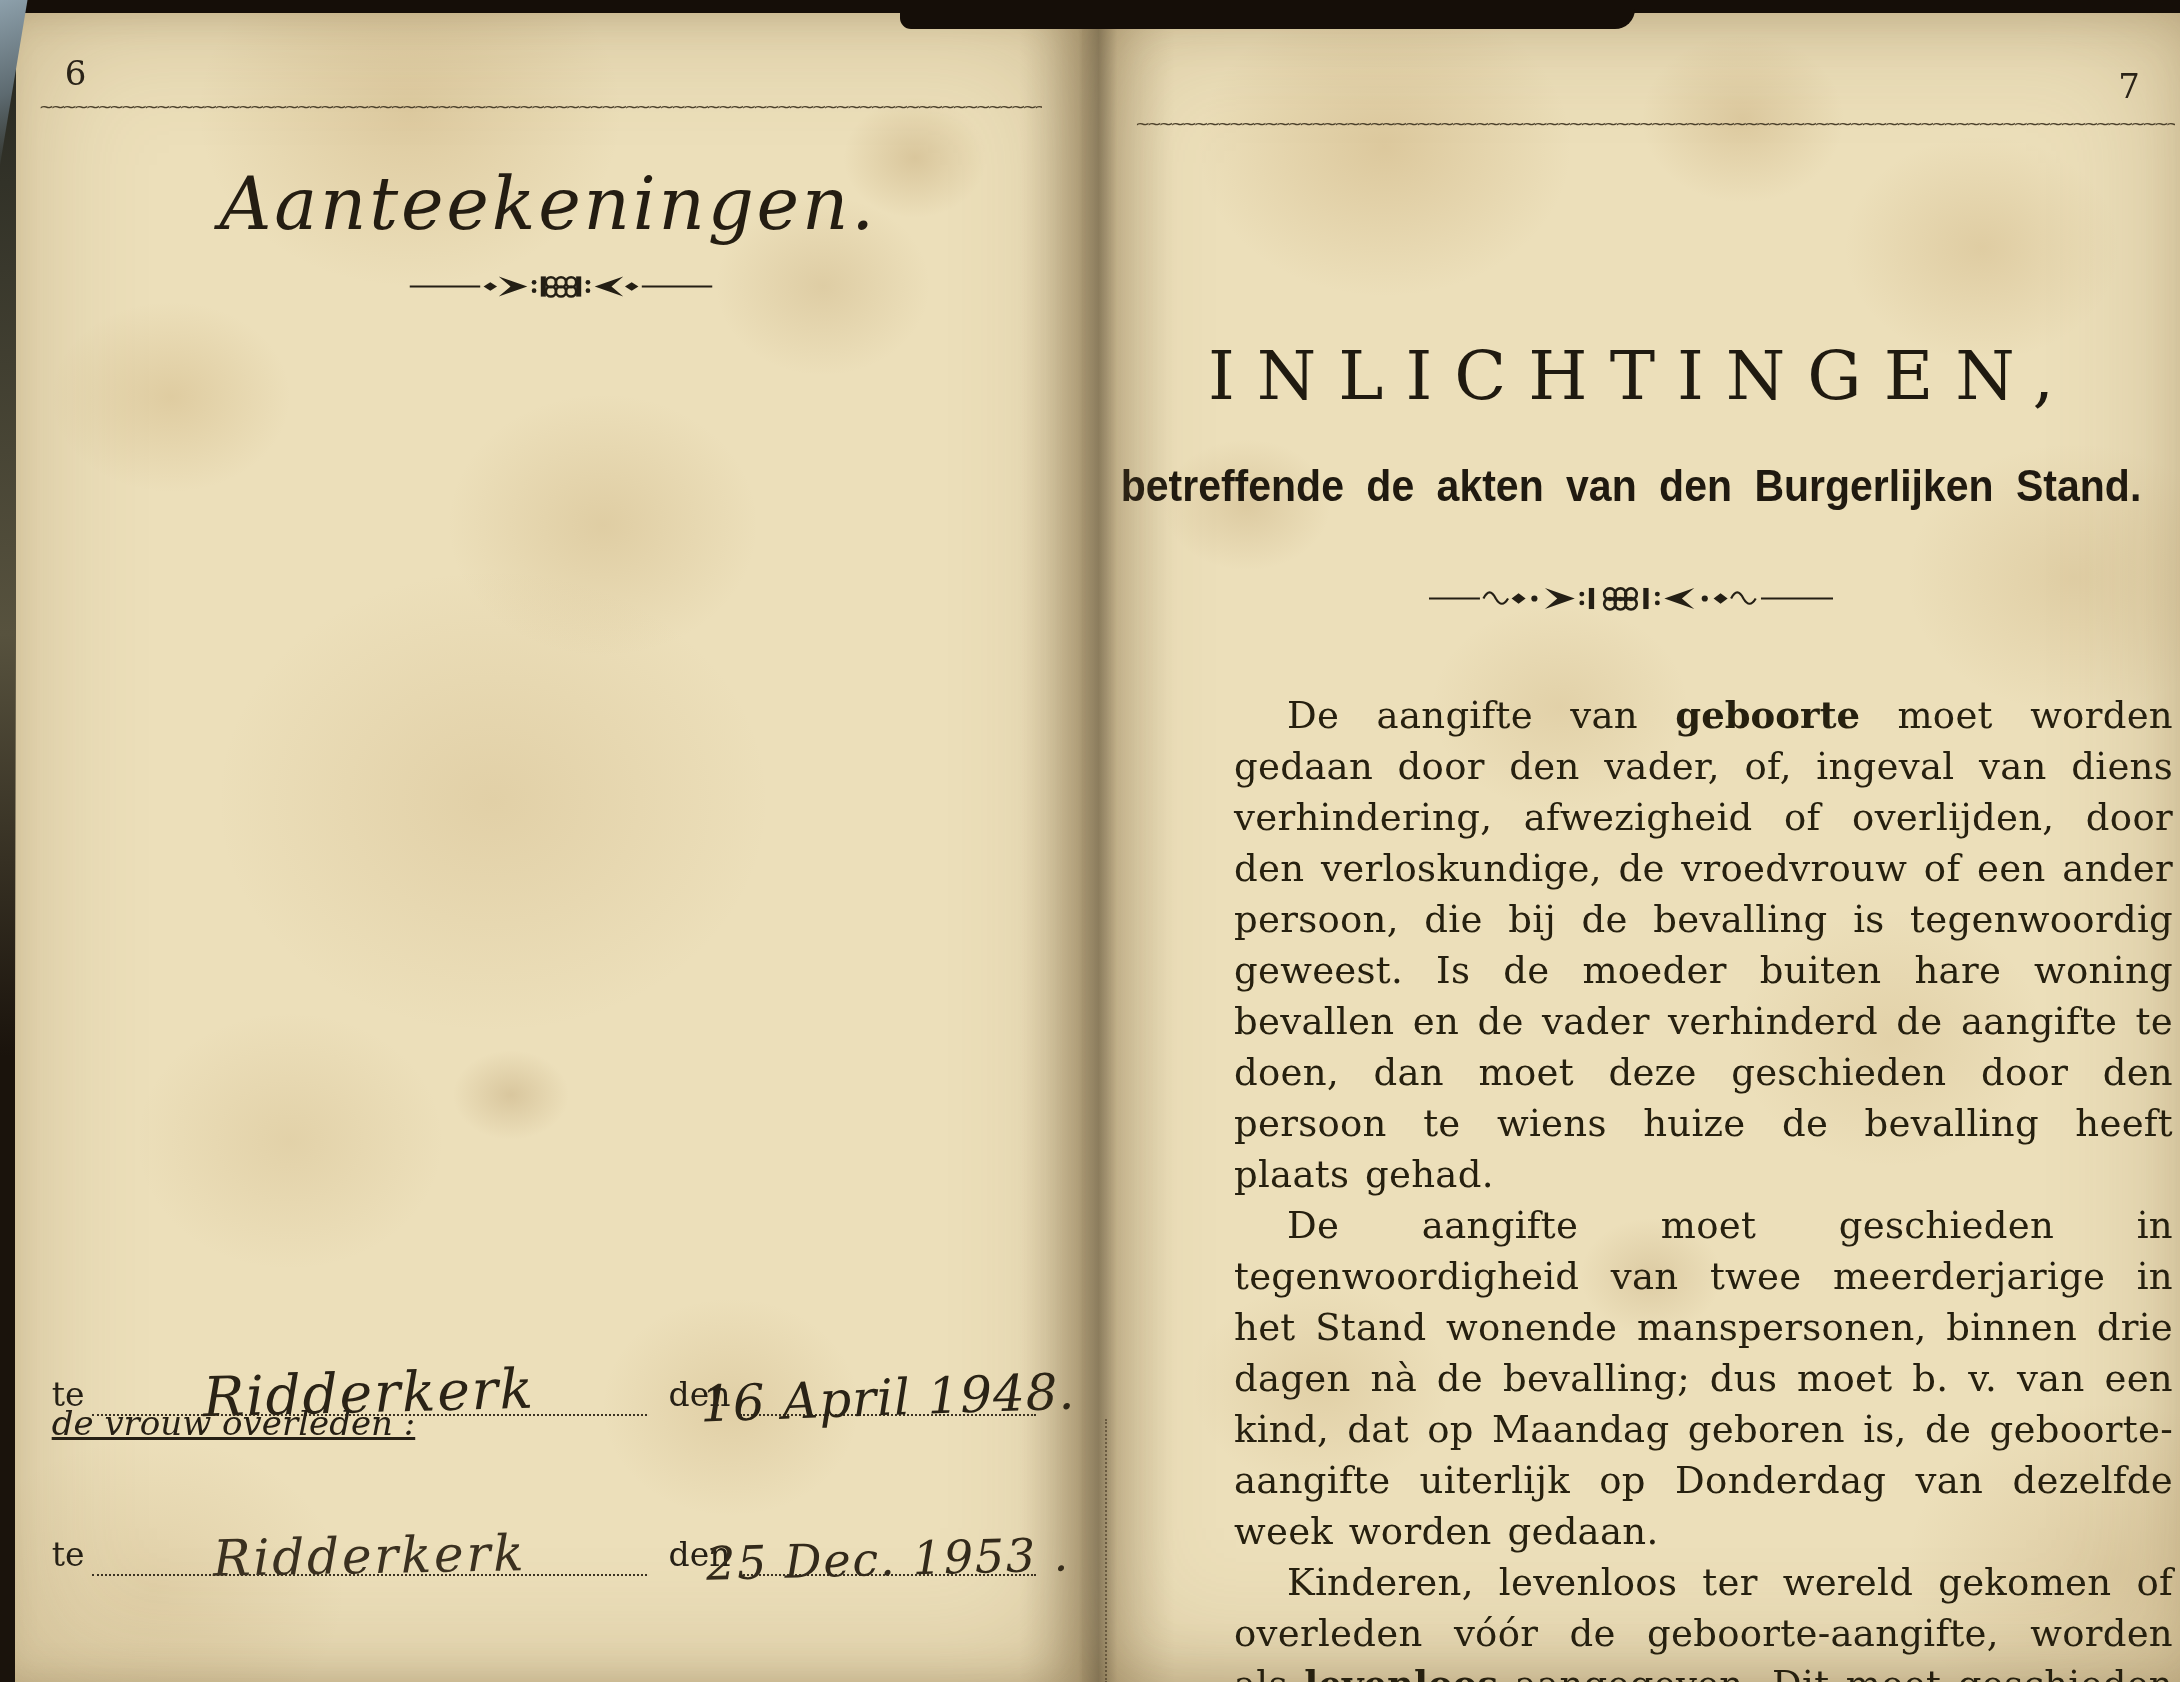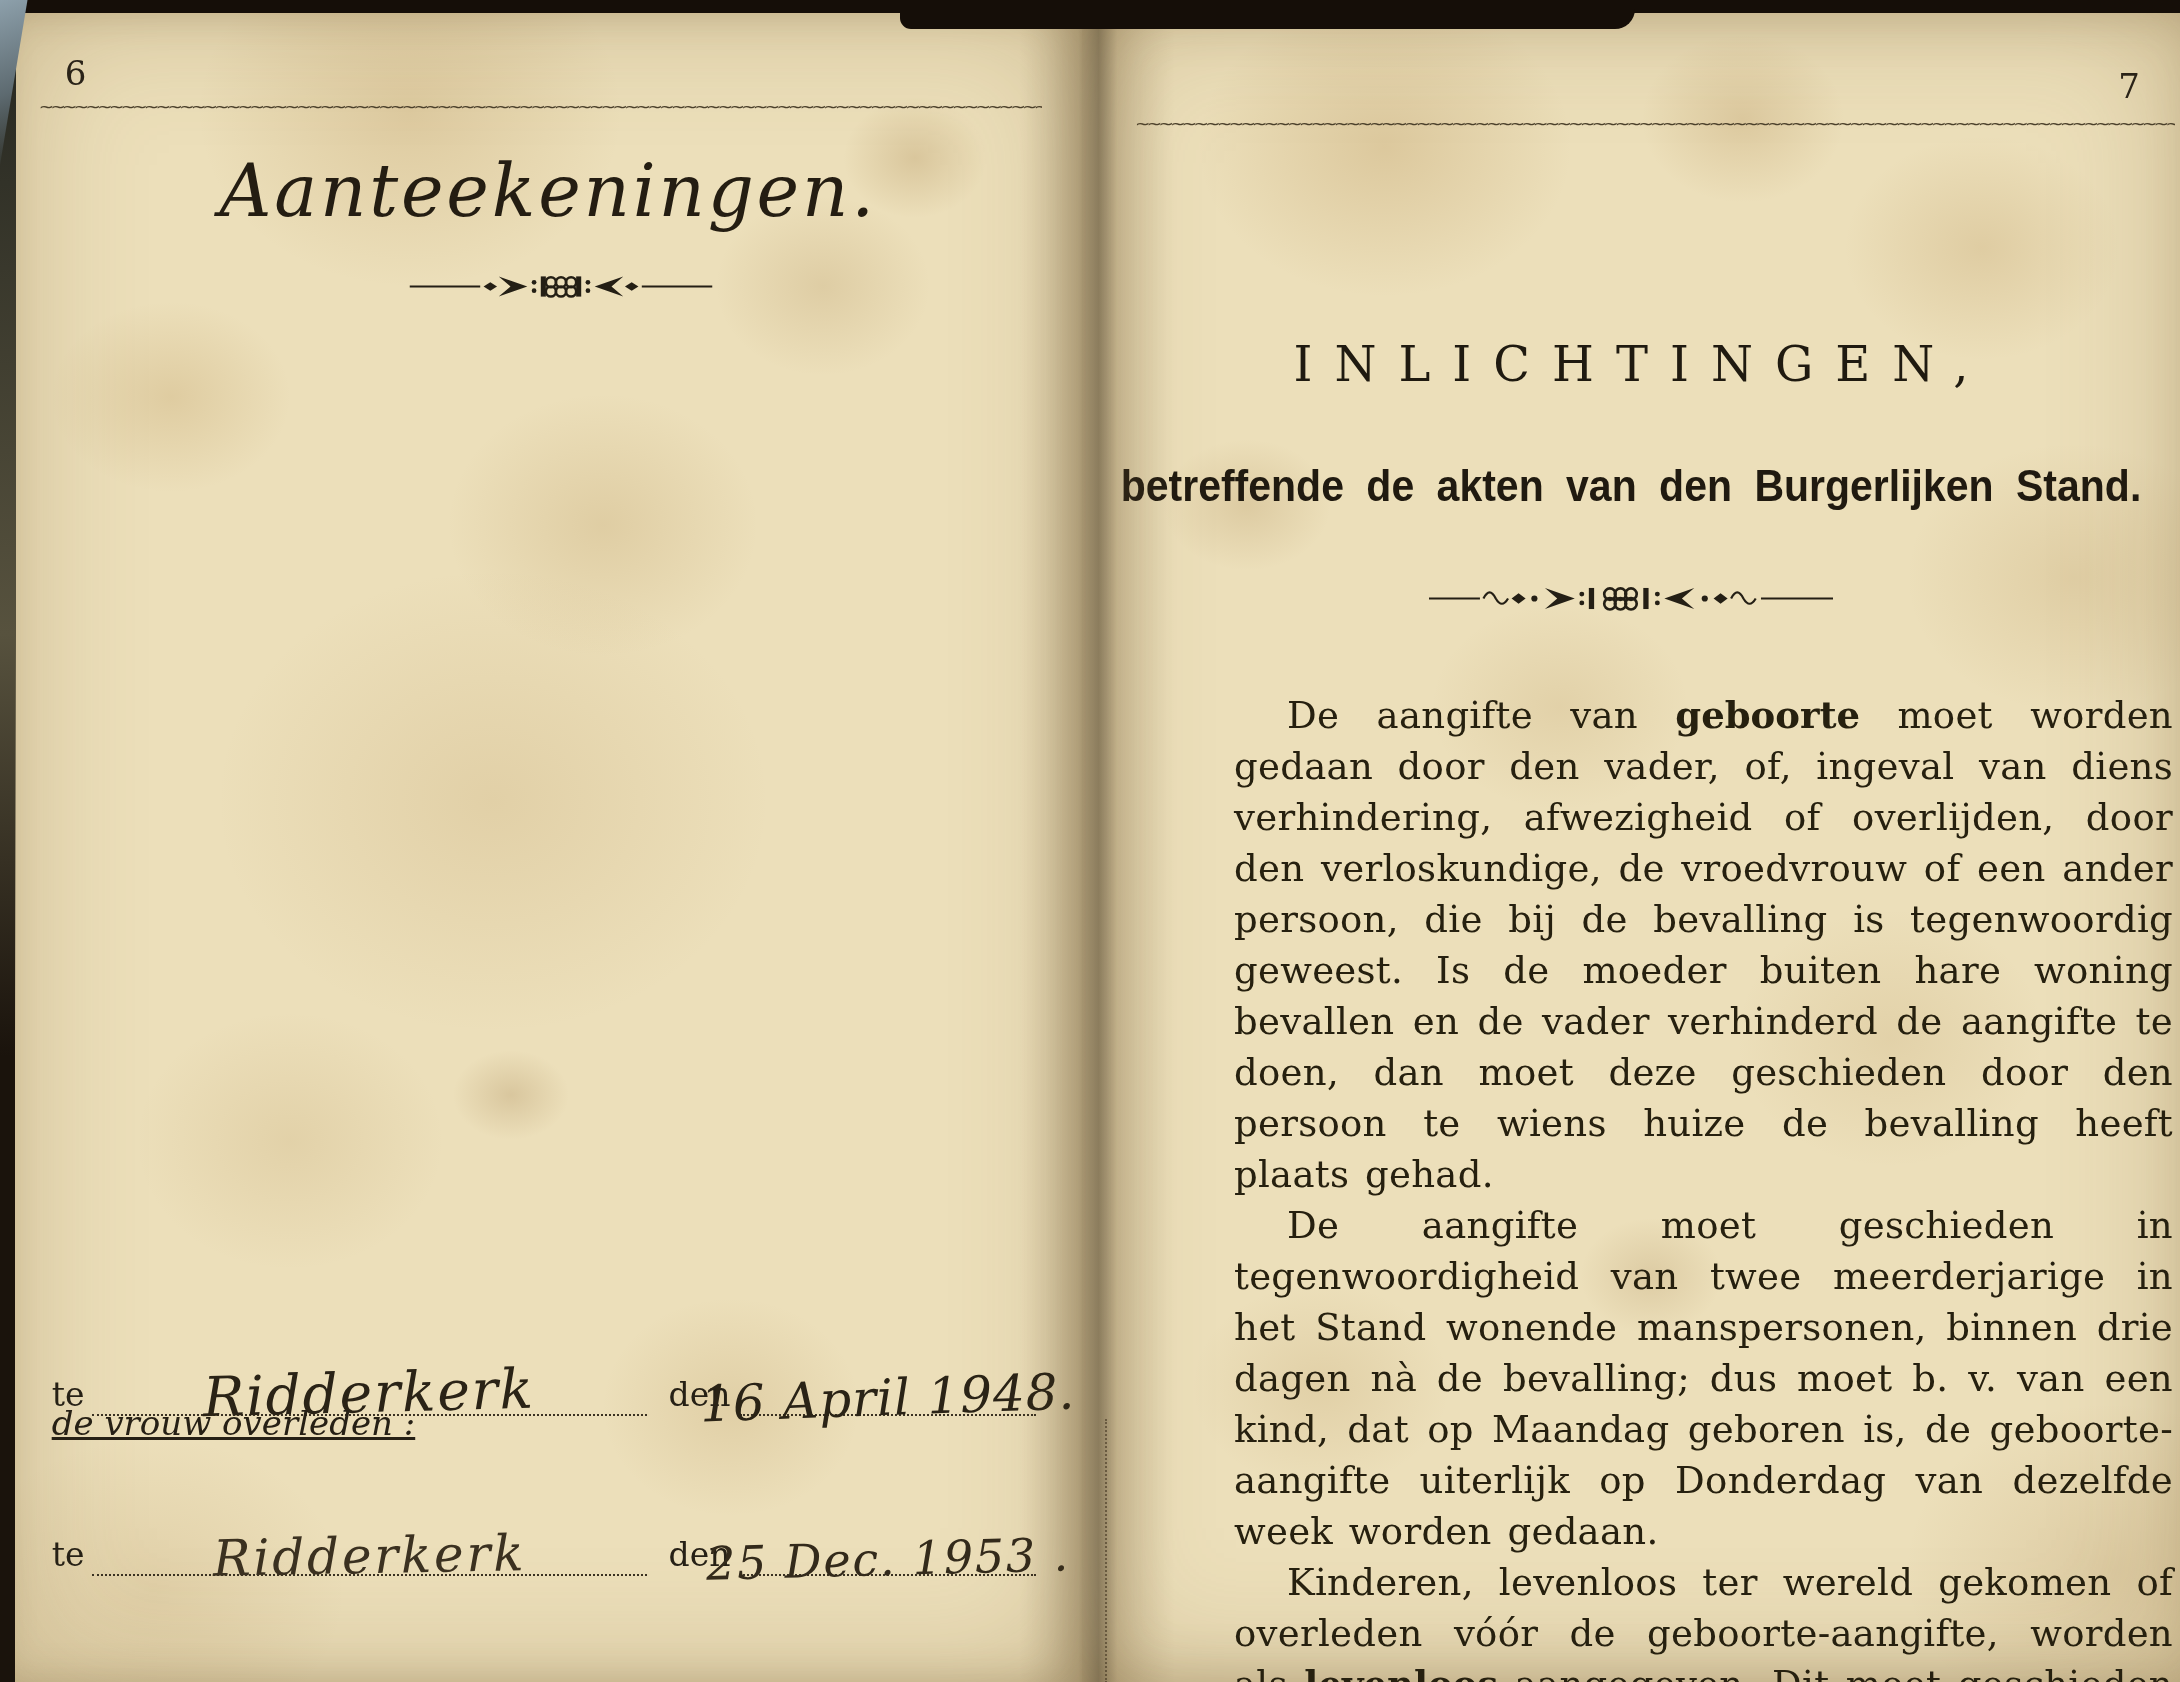--- a/index.html
+++ b/index.html
@@ -55,21 +55,21 @@
   .wavy{position:absolute;height:20px;overflow:hidden;white-space:nowrap;
         font-family:"DejaVu Sans",sans-serif;font-size:18.4px;line-height:16.5px;
         letter-spacing:-3.7px;color:#4a3f2a;}
   .wavy::after{content:"~~~~~~~~~~~~~~~~~~~~~~~~~~~~~~~~~~~~~~~~~~~~~~~~~~~~~~~~~~~~~~~~~~~~~~~~~~~~~~~~~~~~~~~~~~~~~~~~~~~~~~~~~~~~~~~~~~~~~~~~~~~~~~~~~~~~~~~~~~~~~~~~~~~~~~~~~~~~~~~~~~~~~~~~~~~~~~~~~~~~~~~~~~~~~~~~~~~~~~~~~~~~~~~~~~~~~~~~~~~~~~~~~~~~~~~~~~~~~~~~~~~~~~~~~~~~~~~~~~~~~~~~~~~~~~~~~~";}
   .orn{position:absolute;left:50%;transform:translateX(-50%);}
   .orn svg{display:block;}
 
   
   .pn-left{left:50px;top:42px;}
   .wavy-left{left:24px;top:88px;width:1003px;}
-  .lp-heading{position:absolute;left:0;width:100%;top:138px;text-align:center;
+  .lp-heading{position:absolute;left:0;width:100%;top:151px;text-align:center;
               font-style:italic;font-size:72px;letter-spacing:2.8px;color:#241d12;}
   .orn-left{top:259px;margin-left:13px;}
   .intro{position:absolute;left:40px;top:1284px;font-style:italic;font-size:34px;
          letter-spacing:0.5px;color:#262015;}
   .vrouw{position:absolute;left:37px;top:1392px;font-style:italic;font-size:34px;color:#262015;text-decoration:underline;}
   .formrow{position:absolute;left:37px;width:984px;display:flex;align-items:flex-end;}
   .row1{top:1328px;}
   .row2{top:1488px;}
   .fw{font-size:33px;padding:0 7.3px 1.8px 0;color:#262015;margin-top:36px;}
   .fw.den{padding:0 9.2px 1.8px 22px;}
@@ -79,21 +79,21 @@
   .hw{font-style:italic;line-height:1;white-space:nowrap;color:#2a2316;}
   .hw-place1{font-size:55px;margin-bottom:-7.3px;transform:rotate(-1.5deg);letter-spacing:1.8px;}
   .hw-date1{font-size:50px;margin-bottom:-9.2px;transform:rotate(-2deg);letter-spacing:0.9px;}
   .hw-place2{font-size:50px;margin-bottom:-7.3px;transform:rotate(-1deg);letter-spacing:2.8px;color:#3b3120;}
   .hw-date2{font-size:46px;margin-bottom:-8.3px;transform:rotate(-1.5deg);letter-spacing:1.8px;color:#332a1b;}
 
   
   .pn-right{right:40px;top:57px;}
   .wavy-right{left:53px;top:107px;width:1040px;}
   .rp-title{position:absolute;left:0;width:100%;top:327px;text-align:center;
-            font-size:48px;letter-spacing:22px;text-indent:22px;color:#1f1a10;}
+            font-size:68px;letter-spacing:22px;text-indent:22px;color:#1f1a10;}
   .rp-sub{position:absolute;left:0;width:100%;top:454px;text-align:center;
           font-family:"Liberation Sans",sans-serif;font-weight:bold;font-size:41px;
           word-spacing:11px;transform:scaleY(1.1);color:#201a10;}
   .orn-right{top:571px;}
   .bodytext{position:absolute;left:152px;top:681px;width:939px;
             font-size:37px;line-height:51px;text-align:justify;color:#26200f;
             word-spacing:3.7px;letter-spacing:0.3px;}
   .bodytext p{margin:0;text-indent:53px;}
   .bodytext b{letter-spacing:0;}
 </style>

